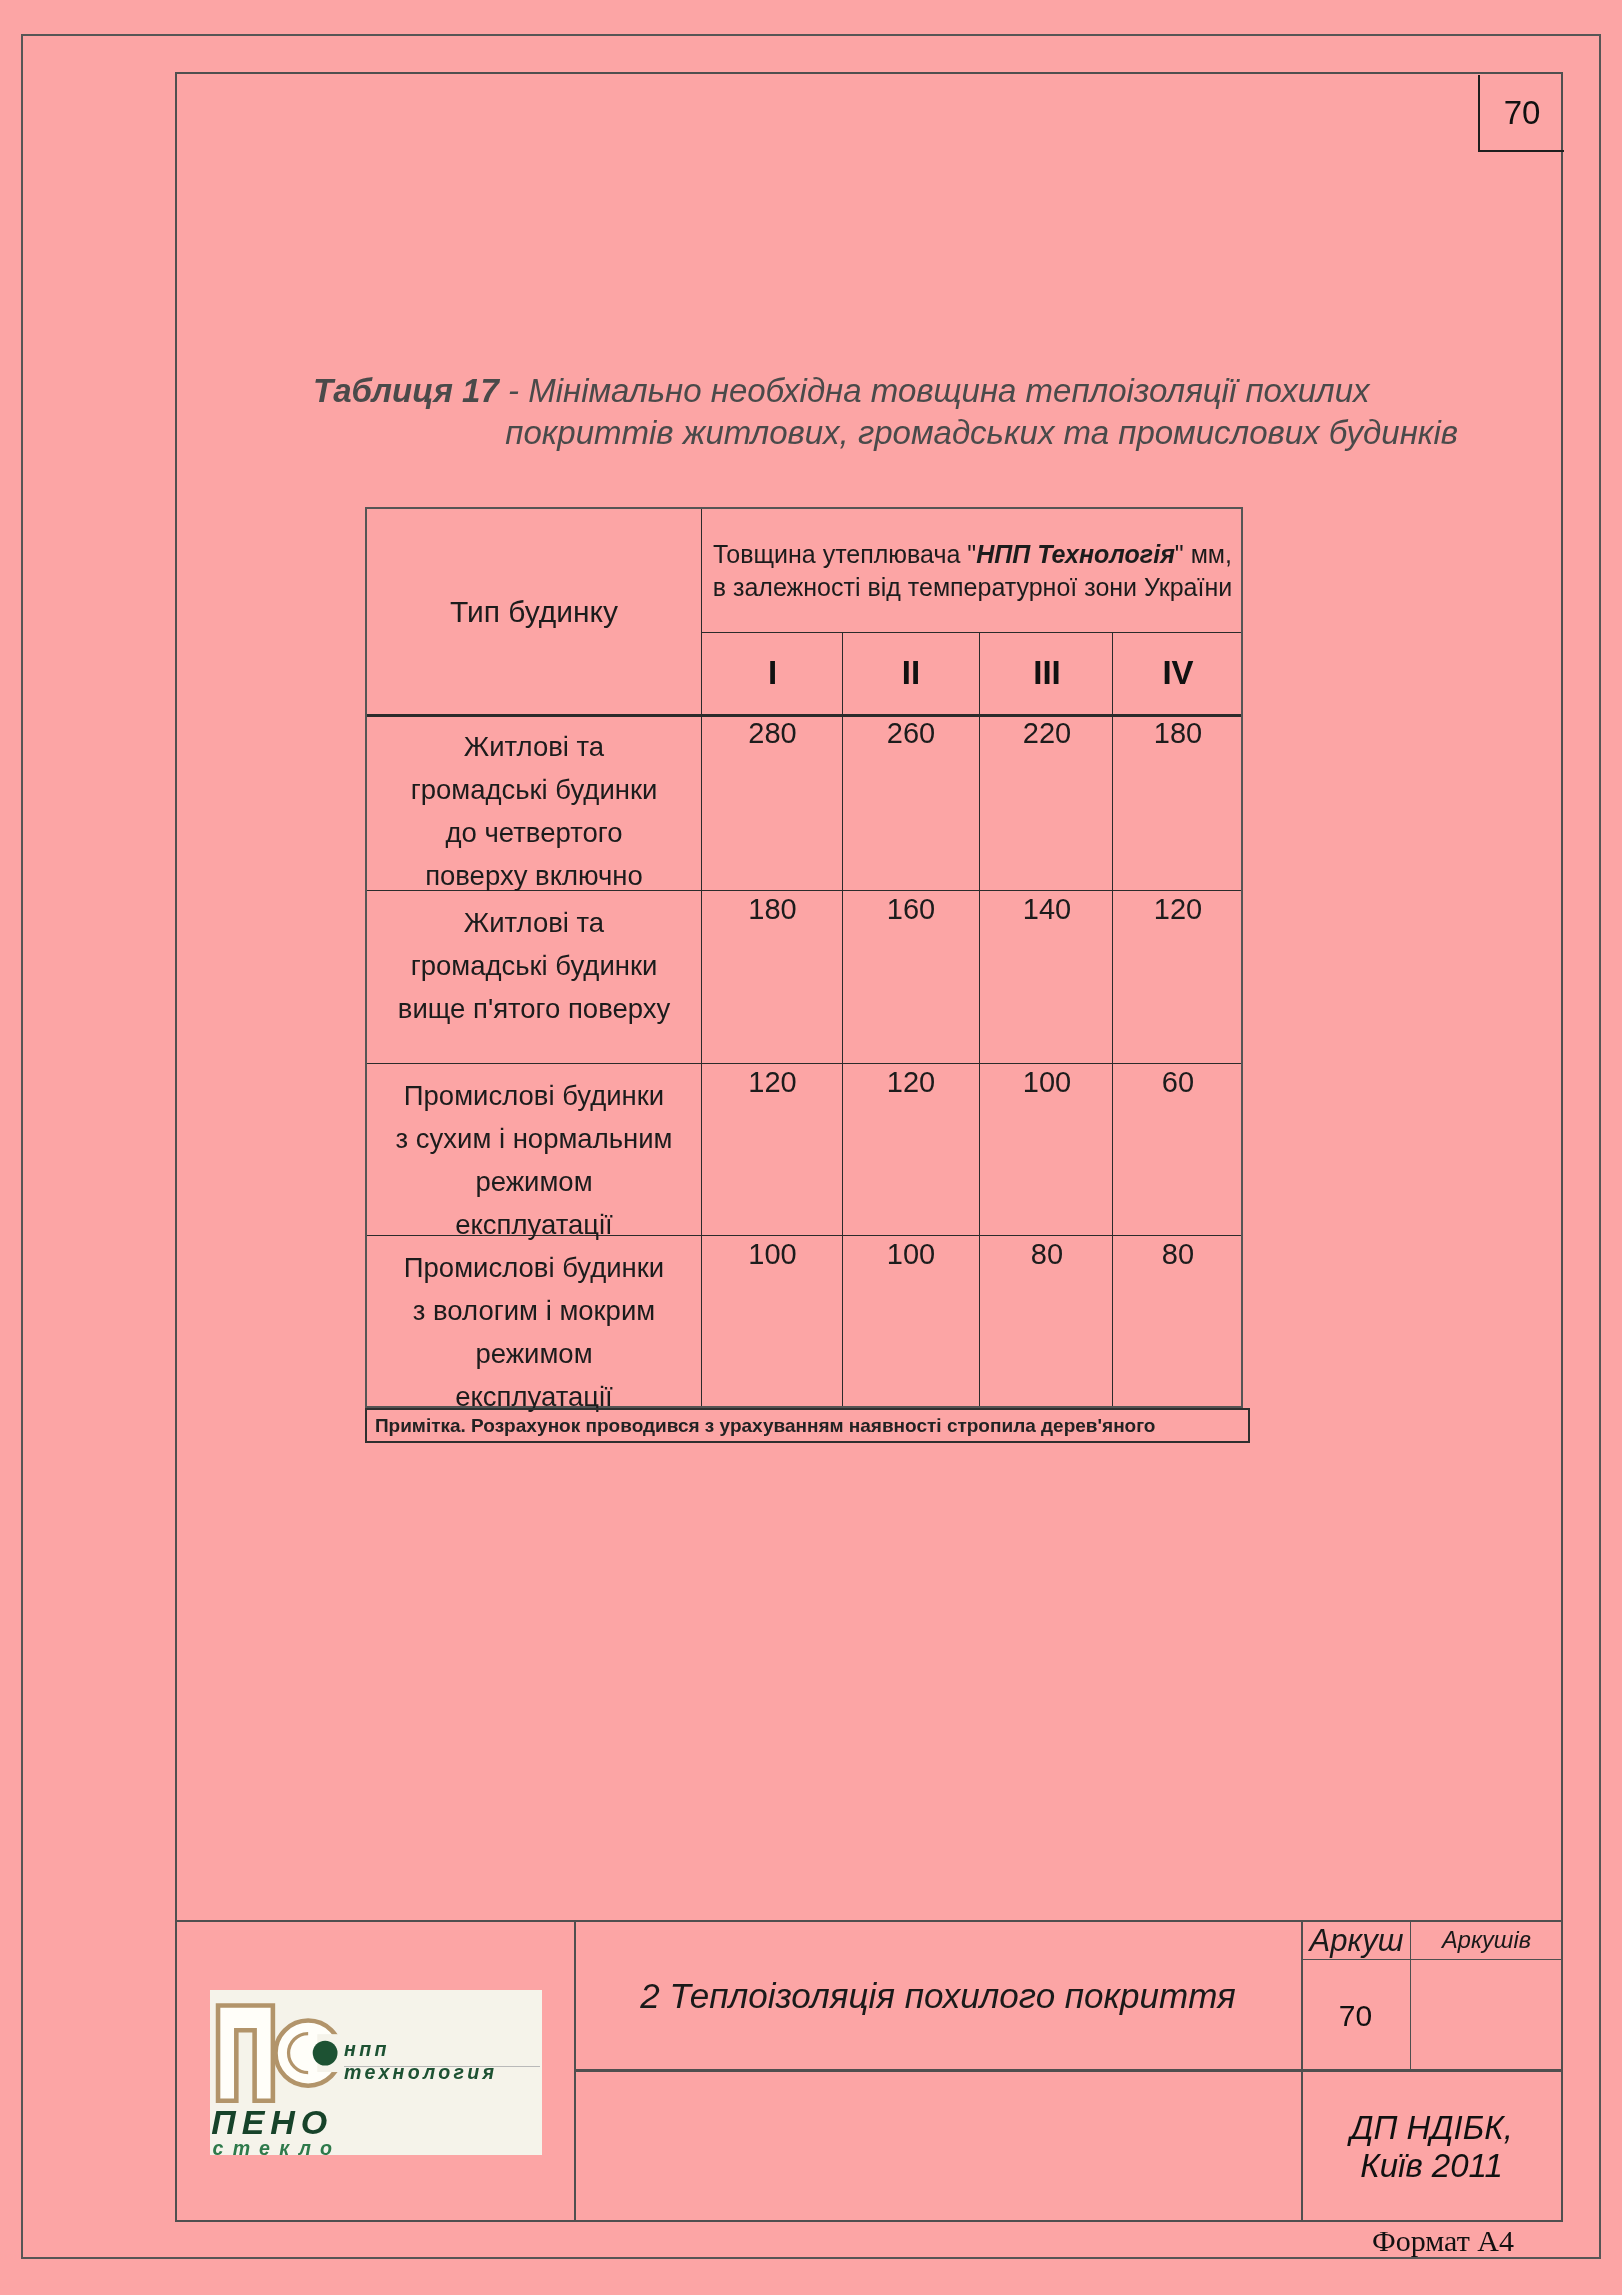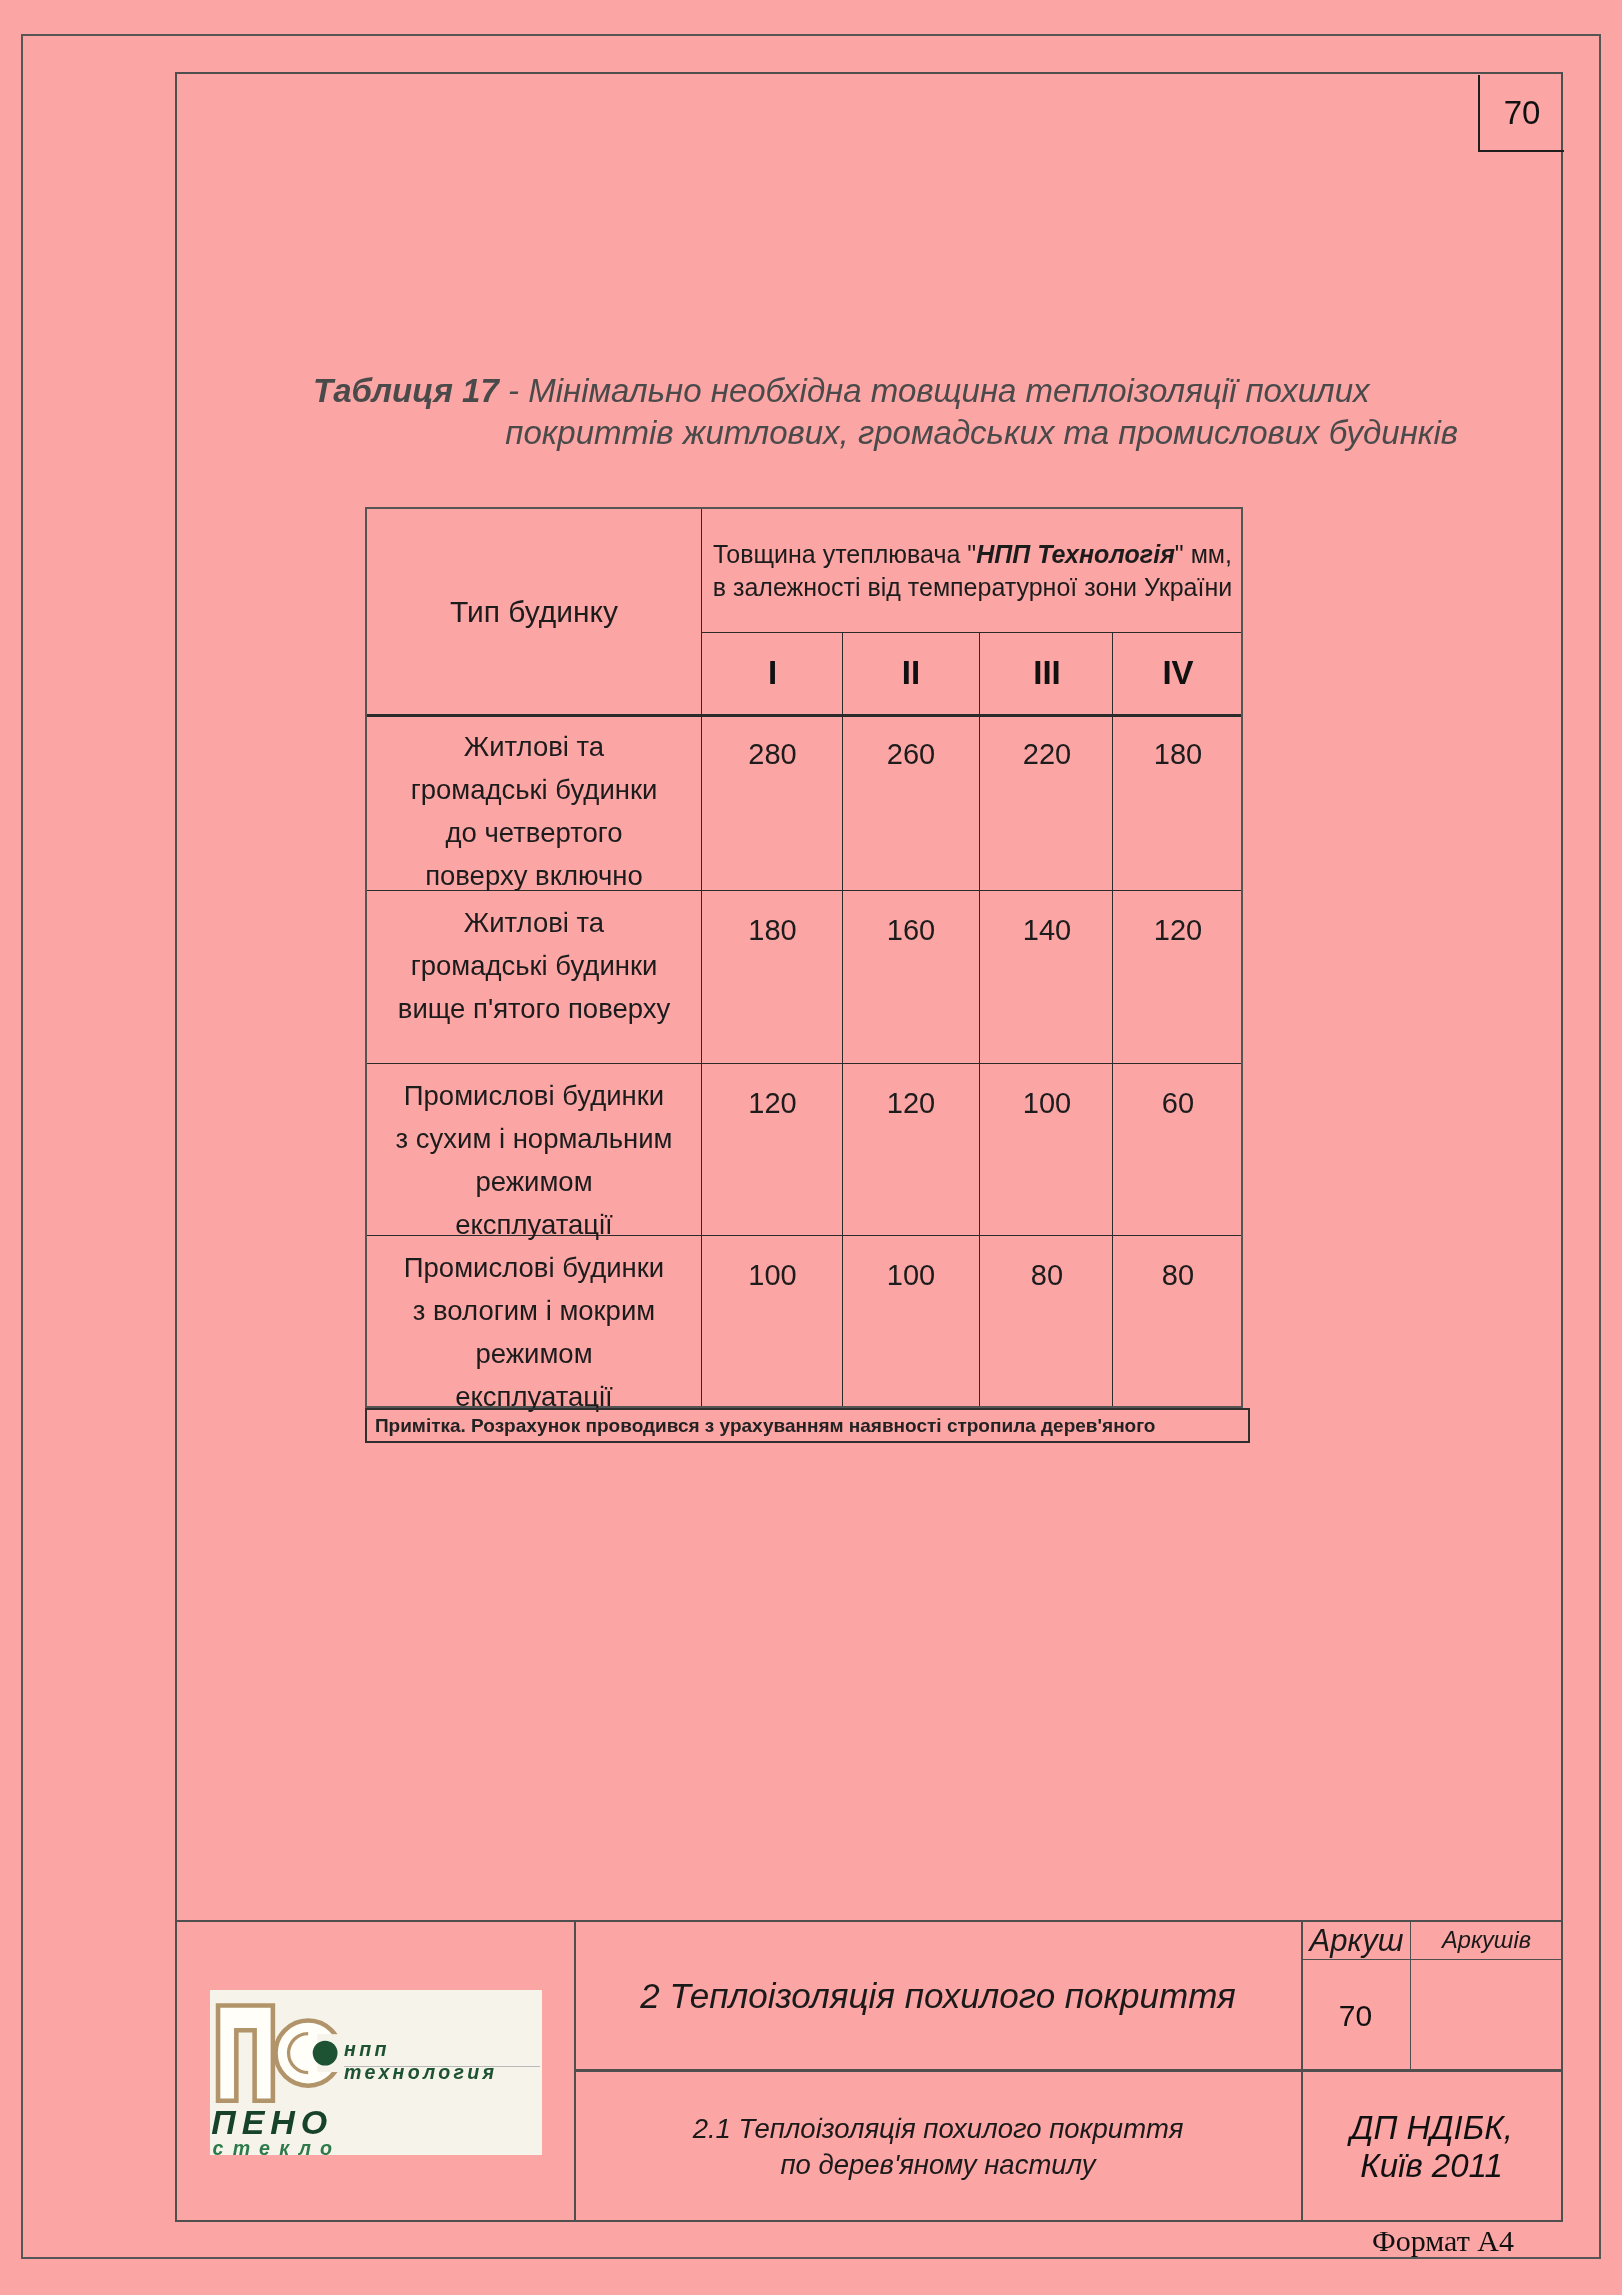--- a/index.html
+++ b/index.html
@@ -46,21 +46,21 @@
 
   .hdr-left{left:0;top:0;width:334px;height:205px;display:flex;align-items:center;justify-content:center;
             font-size:30px;color:#1c1c1c;}
   .hdr-right{left:336px;top:0;width:539px;height:123px;display:flex;flex-direction:column;
              align-items:center;justify-content:center;font-size:25px;line-height:33px;color:#1c1c1c;text-align:center;}
   .hdr-right .brand{font-weight:bold;font-style:italic;}
   .zone{top:123px;height:82px;display:flex;align-items:center;justify-content:center;
         font-size:33px;font-weight:bold;color:#111;}
   .type-cell{text-align:center;padding-top:10.5px;font-size:27.5px;line-height:43px;color:#1c1c1c;}
   .type-cell span{display:block;}
-  .val-cell{text-align:center;padding-top:24px;font-size:29px;color:#1c1c1c;}
+  .val-cell{text-align:center;padding-top:3px;font-size:29px;color:#1c1c1c;}
 
   
   .note-box{left:365px;top:1408px;width:885px;height:35px;border:2px solid #2f2f2f;
             display:flex;align-items:center;padding-left:7.9px;font-size:19px;color:#222;font-weight:bold;}
 
   
   .stamp{left:175px;top:1920px;width:1388px;height:302px;border-top:2.6px solid #4f4f4f;}
   .stamp .line{position:absolute;background:#4f4f4f;}
   .sv1{left:399px;top:0;width:2px;height:100%;}
   .sv2{left:1126px;top:0;width:2px;height:100%;}
@@ -198,24 +198,20 @@
         <circle cx="176" cy="89" r="19" fill="#1d5233"></circle>
       </svg>
       <span class="company">нпп технология</span>
       <span class="underline"></span>
       <span class="peno">ПЕНО</span>
       <span class="steklo">стекло</span>
     </div>
 
     <div class="abs stamp-title-top">2 Теплоізоляція похилого покриття</div>
 
-    <div class="abs stamp-title-bottom">
-      <div>2.1 Теплоізоляція похилого покриття</div>
-      <div>по дерев'яному настилу</div>
-    </div>
 
     <div class="abs arkush-h">Аркуш</div>
     <div class="abs arkushiv-h">Аркушів</div>
     <div class="abs arkush-v">70</div>
 
     <div class="abs org-cell">
       <div>ДП НДІБК,</div>
       <div>Київ 2011</div>
     </div>
   </div>

